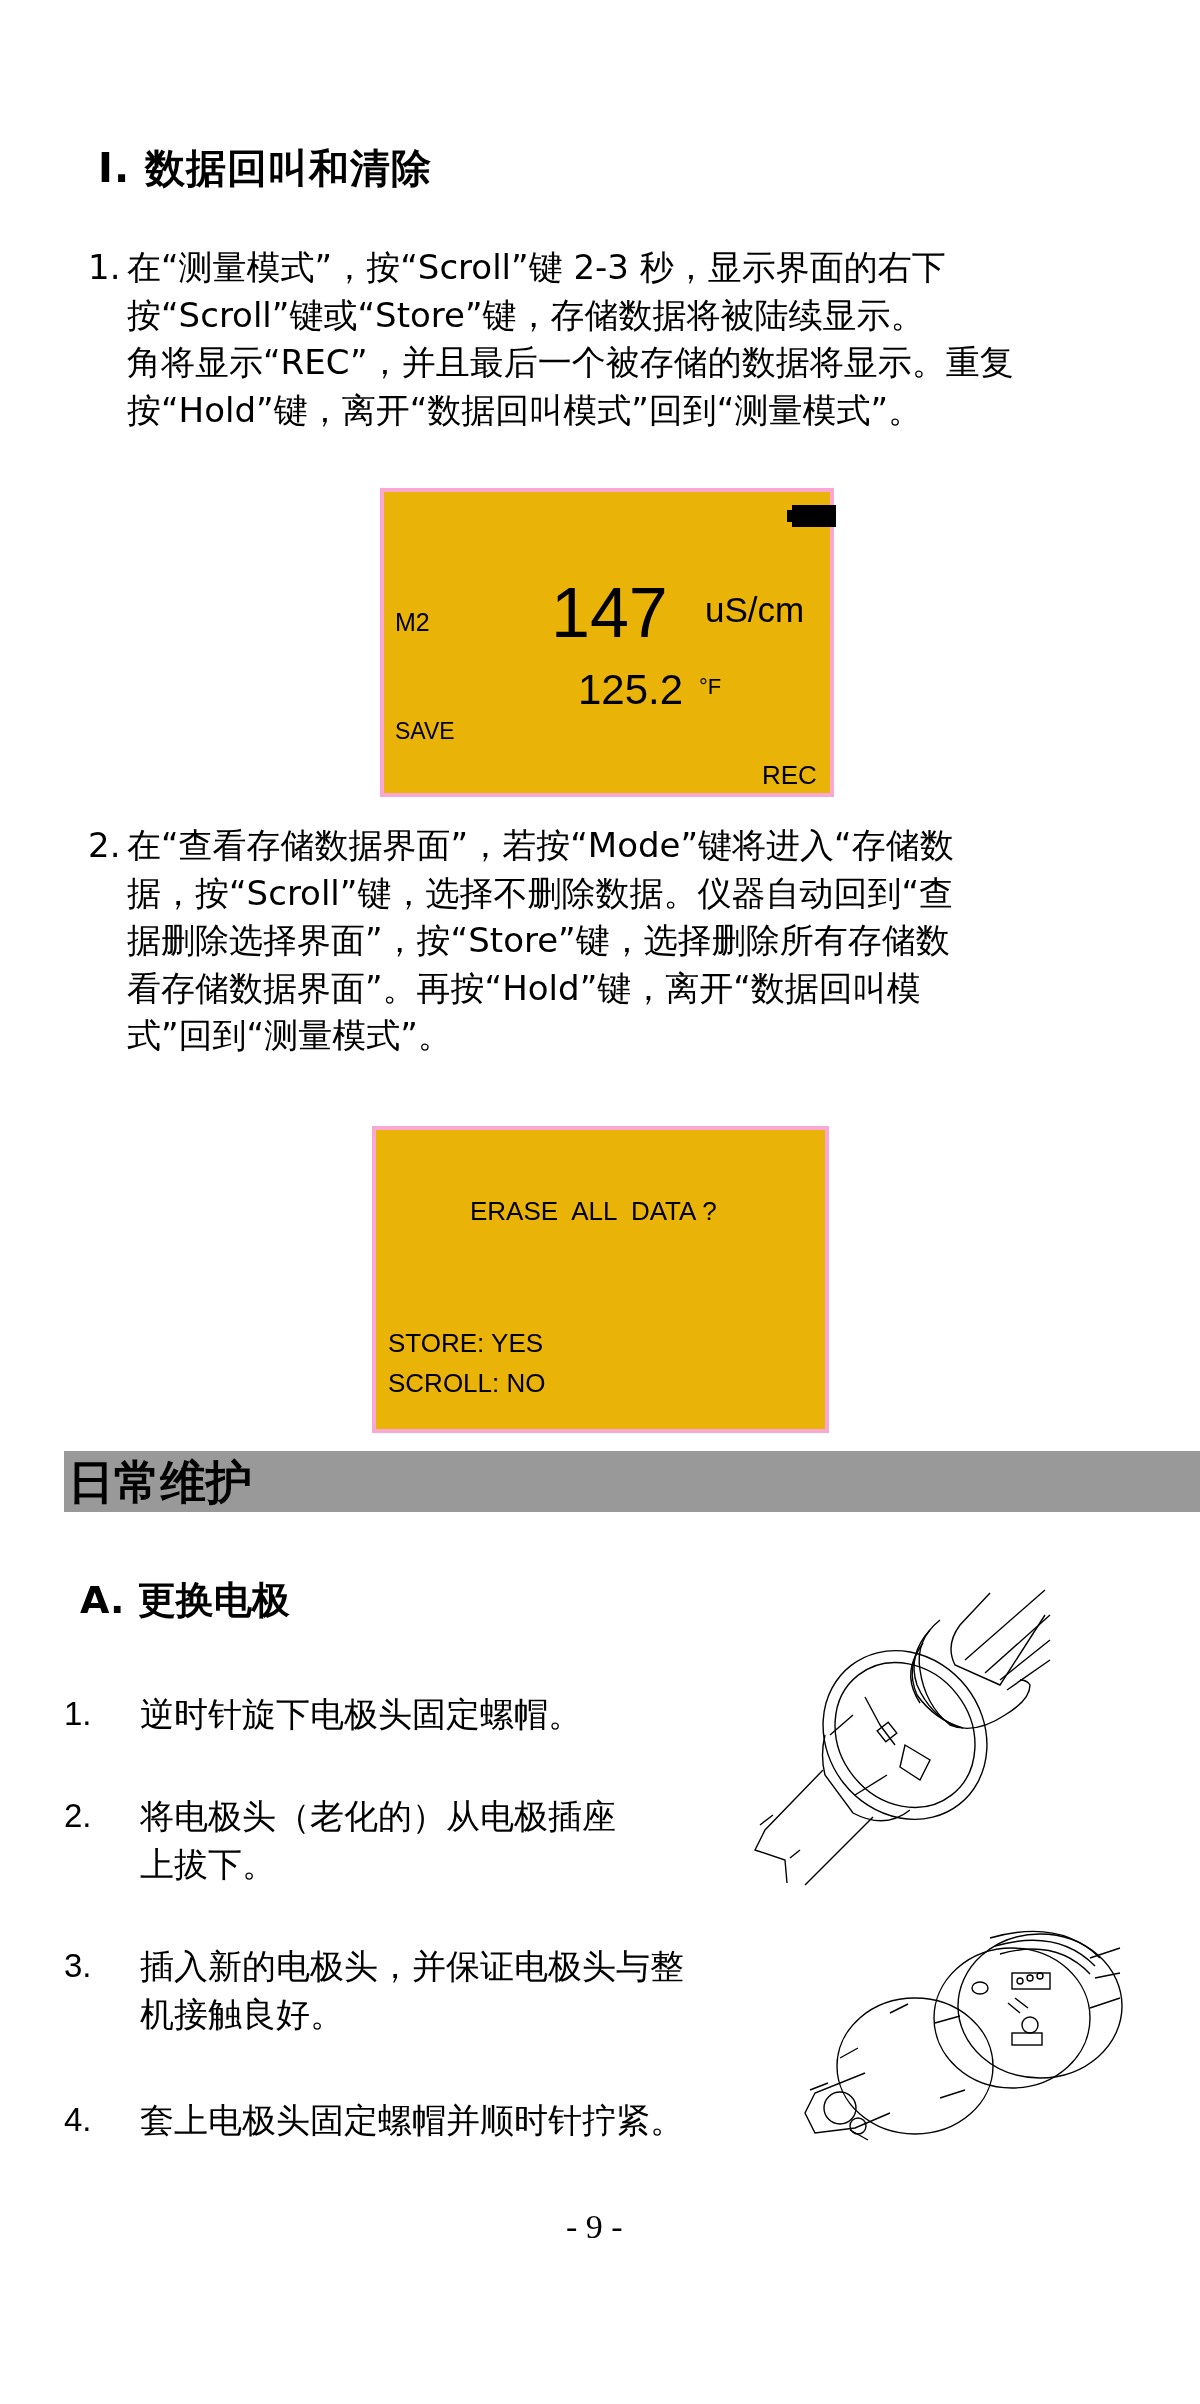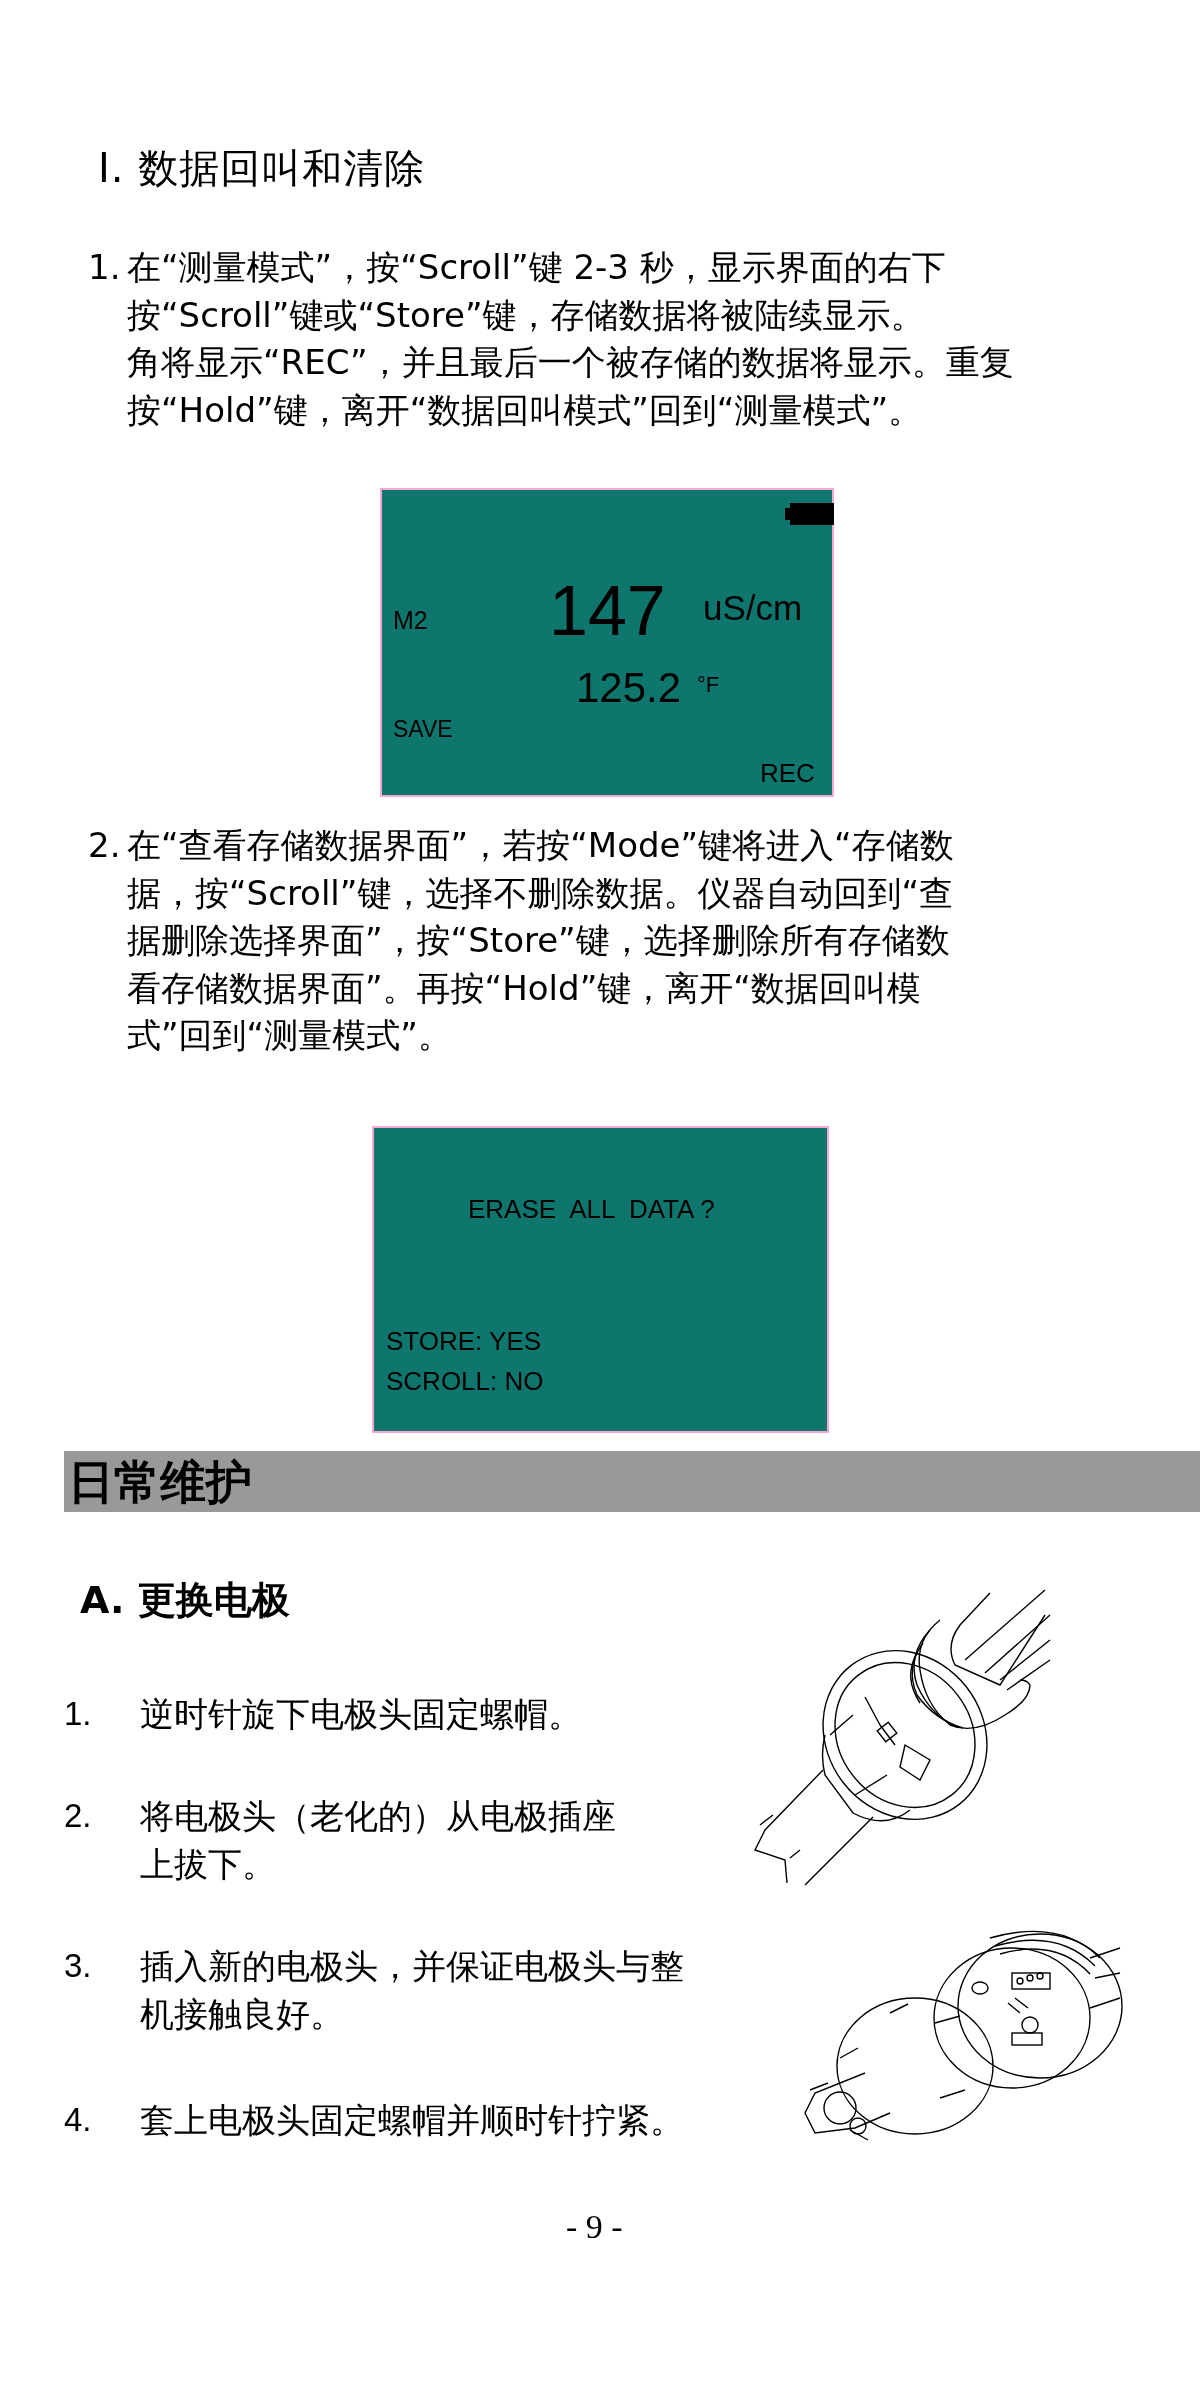--- a/index.html
+++ b/index.html
@@ -1,23 +1,23 @@
 <!DOCTYPE html>
 <html><head>
 <meta charset="utf-8">
 <style>
   html, body { margin: 0; padding: 0; background: #ffffff; }
   body { width: 1200px; height: 2404px; position: relative; overflow: hidden;
          font-family: "DejaVu Sans", sans-serif; color: #000; }
   .abs { position: absolute; }
-  .h1 { font-weight: normal; font-size: 40px; line-height: 48px; letter-spacing: 1px; }
+  .h1 { font-weight: bold; font-size: 40px; line-height: 48px; letter-spacing: 1px; }
   .para { font-size: 34px; line-height: 47.5px; }
   .para .num { position: absolute; left: 0; top: 0; }
   .para .body { position: absolute; left: 39px; top: 0; width: 1010px; text-align: justify; text-align-last: left; }
-  .lcd { border: 2px solid #f9a8d4; box-sizing: border-box; background: #0f766e;
+  .lcd { border: 4px solid #f9a8d4; box-sizing: border-box; background: #eab308;
          font-family: "Liberation Sans", sans-serif; }
   .lcd span { position: absolute; white-space: nowrap; }
   .battery { position: absolute; width: 44px; height: 22px; background: #000; }
   .battery::before { content: ""; position: absolute; left: -5px; top: 5px; width: 5px; height: 12px; background: #000; }
   .section-bar { background: #999999; }
   .section-bar span { position: absolute; left: 4px; top: 5px; font-weight: bold; font-size: 46px; line-height: 52px; }
   .h2 { font-weight: bold; font-size: 38px; line-height: 44px; }
   .step { font-size: 34px; line-height: 48px; position: absolute; }
   .step .n { position: absolute; left: 0; top: 0; font-family: "Liberation Sans", sans-serif; font-size: 33px; }
   .step .t { position: absolute; left: 76px; top: 0; white-space: nowrap; }

